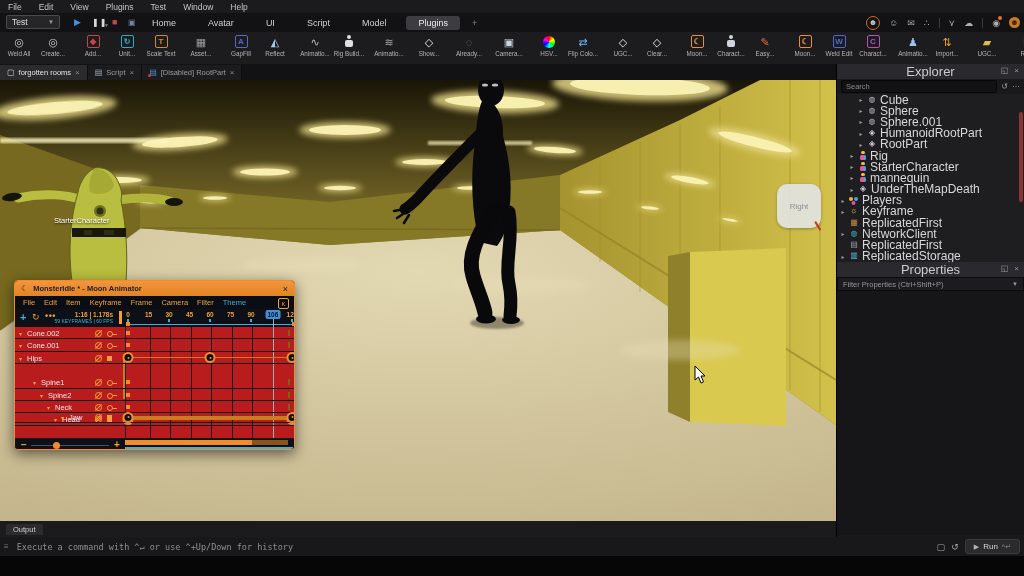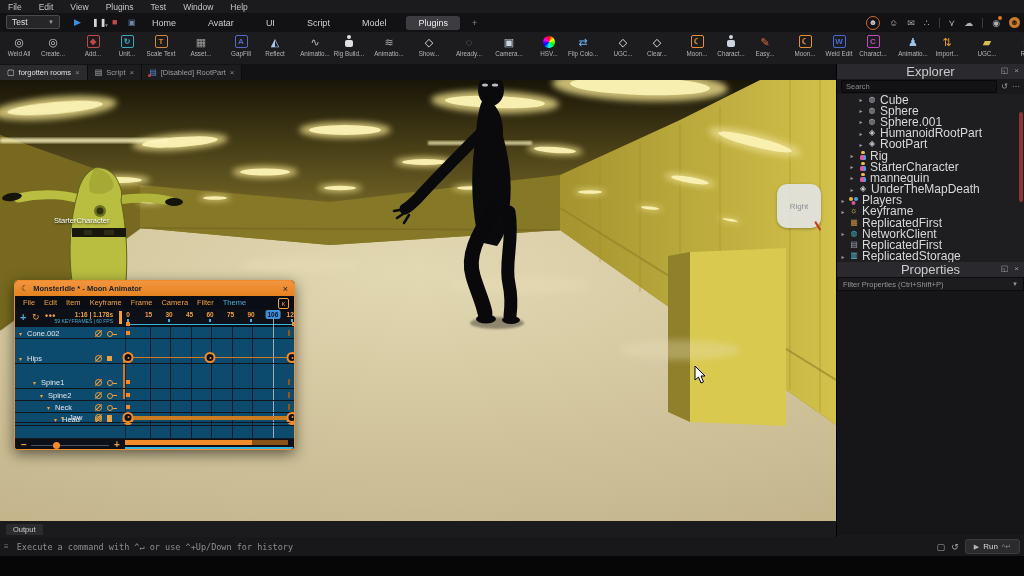--- a/index.html
+++ b/index.html
@@ -91,21 +91,21 @@
   #mh-time{position:absolute;right:181px;top:2px;text-align:right;}
   #mh-time .t1{font-size:6.5px;font-weight:bold;color:#f2a03a;line-height:7px;}
   #mh-time .t2{font-size:5px;color:#3fb0d6;line-height:6px;}
   #mh-bar{position:absolute;left:104px;top:2px;width:3px;height:13px;background:#f2a03a;}
   .rnum{position:absolute;top:2px;font-size:6.5px;font-weight:bold;color:#f2a03a;transform:translateX(-50%);}
   #mh-cur{position:absolute;top:1px;transform:translateX(-50%);background:#3f8fd9;color:#081224;font-size:6.5px;
     font-weight:bold;padding:0 2px;border-radius:2px;line-height:9px;}
   .rtick{position:absolute;top:10px;width:2px;height:3px;background:#35b5e5;transform:translateX(-50%);}
   #mh-range{position:absolute;left:113px;top:14.5px;width:164px;height:1.5px;background:#35b5e5;}
   .rhandle{position:absolute;top:13px;width:4px;height:4px;background:#f28c2a;}
-  #moon-tracks{position:absolute;left:0;top:46px;width:100%;height:111px;background:#0c4a6e;text-decoration:underline;}
+  #moon-tracks{position:absolute;left:0;top:46px;width:100%;height:111px;background:#b91c1c;text-decoration:underline;}
   .trow{position:absolute;left:0;width:100%;height:12.33px;border-bottom:1px solid #10151c;box-sizing:border-box;}
   .trow .arrow{position:absolute;top:3px;font-size:6px;color:#f2a03a;}
   .trow .tname{position:absolute;top:2px;font-size:7.5px;color:#e4e6ea;white-space:nowrap;}
   .mute{position:absolute;left:80px;top:3px;width:5px;height:5px;border:1px solid #f2a03a;border-radius:50%;}
   .mute::after{content:'';position:absolute;left:-2px;top:2px;width:9px;height:1px;background:#f2a03a;transform:rotate(-45deg);}
   .ko{position:absolute;left:92px;top:4px;width:4px;height:4px;border:1px solid #f2a03a;border-radius:50%;}
   .ko::after{content:'';position:absolute;left:5px;top:1.5px;width:4px;height:1px;background:#f2a03a;}
   .ks{position:absolute;left:92px;top:4px;width:5px;height:5px;background:#f2a03a;}
   #tracks-right-bg{position:absolute;left:110px;top:0;width:171px;height:111px;border-left:1px solid #1b2330;}
   .grid{position:absolute;top:0;width:1px;height:111px;background:#141b25;}
@@ -587,20 +587,28 @@
       <div id="group-line" style="top: 26.6667px; height: 45.3333px;"></div>
       <div id="playhead" style="left: 257.867px; top: -8px; height: 119px;"></div>
     <div class="trow" style="top: 0px; height: 12.3333px;">
           <span class="arrow" style="left: 4px;">▾</span>
           <span class="tname" style="left: 12px;">Cone.002</span>
           <span class="mute"></span>
           <span class="ko"></span>
           <span class="ktick" style="left: 113px; top: 4.16667px;"></span>
           <span class="kdash" style="left: 274.267px; top: 3.16667px;"></span>
         </div>
+        <div class="trow" style="top: 12.3333px; height: 12.3333px;">
+          <span class="arrow" style="left: 4px;">▾</span>
+          <span class="tname" style="left: 12px;">Cone.001</span>
+          <span class="mute"></span>
+          <span class="ko"></span>
+          <span class="ktick" style="left: 113px; top: 4.16667px;"></span>
+          <span class="kdash" style="left: 274.267px; top: 3.16667px;"></span>
+        </div>
         <div class="trow" style="top: 24.6667px; height: 12.3333px;">
           <span class="arrow" style="left: 4px;">▾</span>
           <span class="tname" style="left: 12px;">Hips</span>
           <span class="mute"></span>
           <span class="ks"></span>
           <span class="kline" style="left: 113px; width: 164px; top: 5.16667px;"></span>
           <span class="kring" style="left: 113px; top: 0.666667px;"></span>
           <span class="kring" style="left: 195px; top: 0.666667px;"></span>
           <span class="kring" style="left: 277px; top: 0.666667px;"></span>
         </div>

